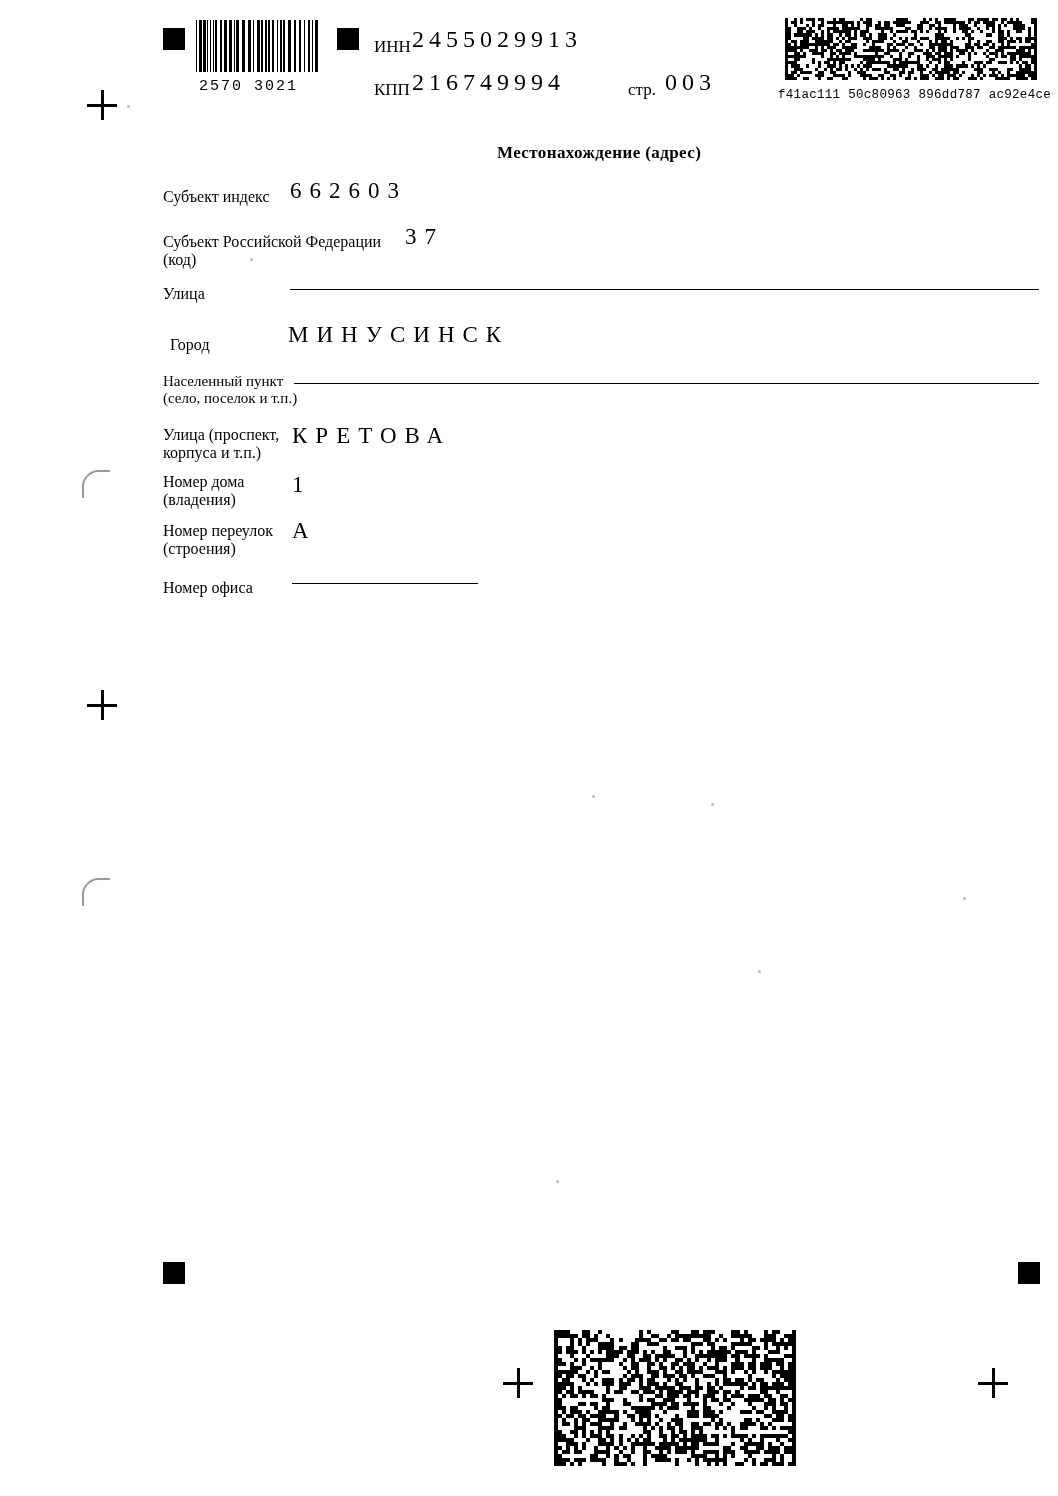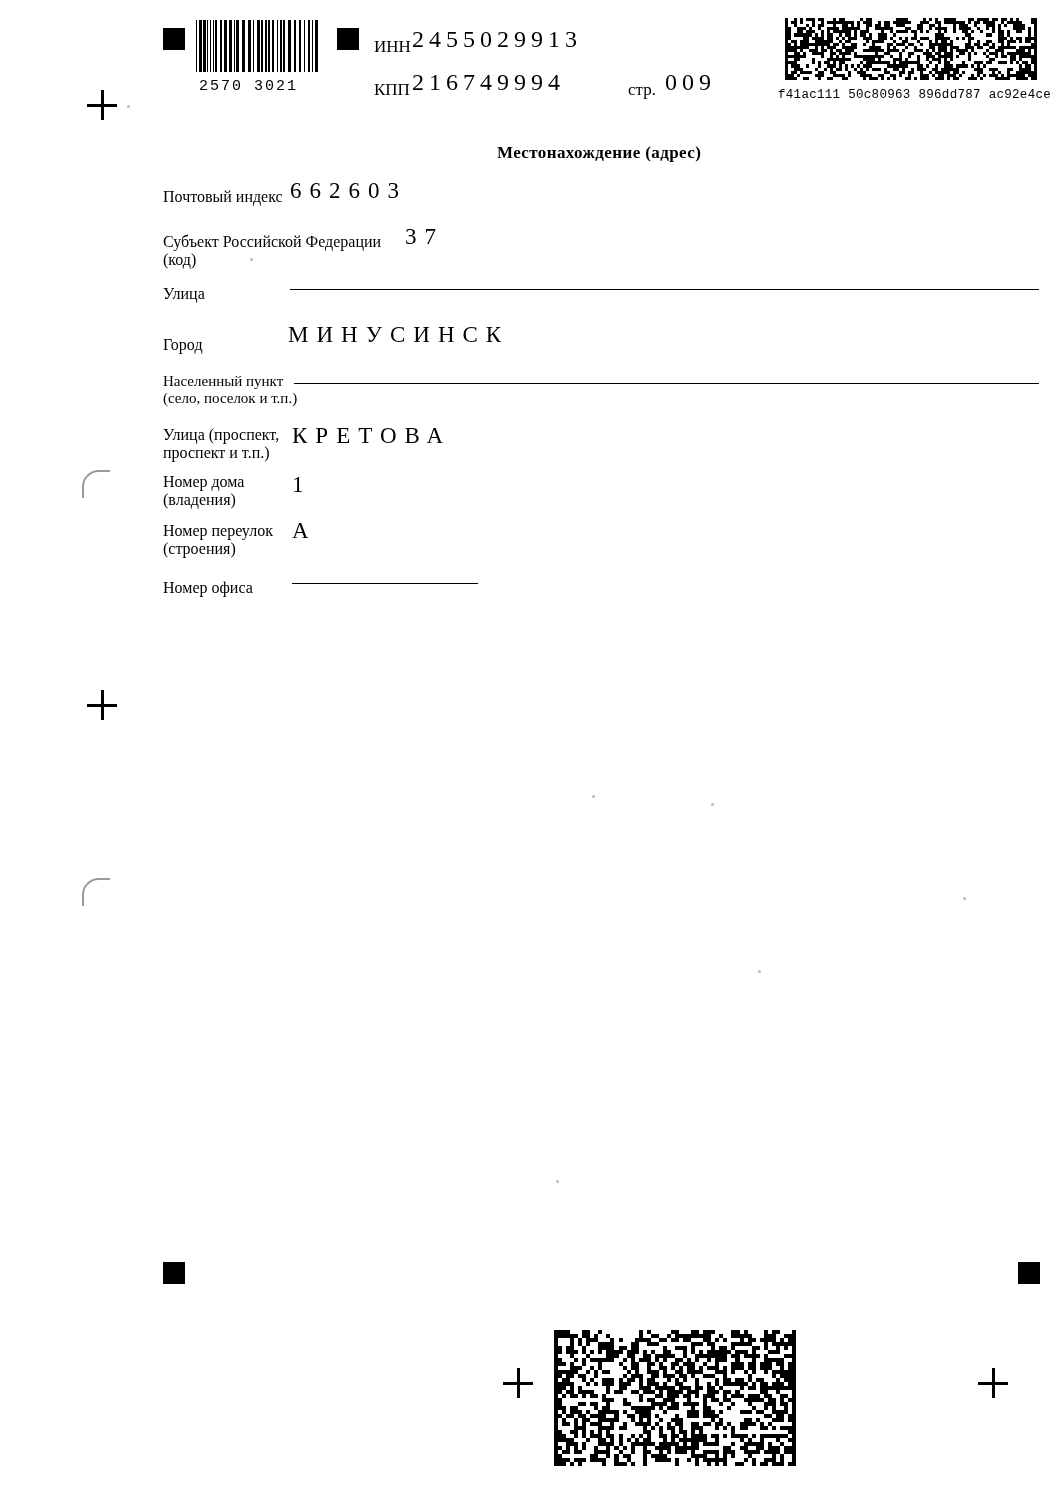--- a/index.html
+++ b/index.html
@@ -3962,43 +3962,43 @@
       <span style="background: rgb(0, 0, 0);"></span>
     </div>
 
   <div class="hdr-label" style="left:374px; top:37px;">ИНН</div>
   <div class="hdr-value" style="left:412px; top:26px;">2455029913</div>
 
   <div class="hdr-label" style="left:374px; top:80px;">КПП</div>
   <div class="hdr-value" style="left:412px; top:69px;">216749994</div>
 
   <div class="hdr-label" style="left:628px; top:80px;">стр.</div>
-  <div class="hdr-value" style="left:665px; top:69px;">009</div>
+  <div class="hdr-value" style="left:665px; top:69px;">003</div>
 
   <div class="title" style="left:497px; top:143px;">Местонахождение  (адрес)</div>
 
-  <div class="f-label" style="left:163px; top:187px;">Почтовый индекс</div>
+  <div class="f-label" style="left:163px; top:187px;">Субъект индекс</div>
   <div class="f-value" style="left:290px; top:178px;">662603</div>
 
   <div class="f-label" style="left:163px; top:232px;">Субъект Российской Федерации</div>
   <div class="f-label" style="left:163px; top:250px;">(код)</div>
   <div class="f-value" style="left:405px; top:224px;">37</div>
 
   <div class="f-label" style="left:163px; top:284px;">Улица</div>
   <div class="f-line" style="left:290px; top:289px; width:749px;"></div>
 
-  <div class="f-label" style="left:163px; top:335px;">Город</div>
+  <div class="f-label" style="left:170px; top:335px;">Город</div>
   <div class="f-value" style="left:288px; top:322px;">МИНУСИНСК</div>
 
   <div class="f-label" style="left:163px; top:372px; font-size:15px;">Населенный пункт</div>
   <div class="f-label" style="left:163px; top:389px; font-size:15px;">(село, поселок и т.п.)</div>
   <div class="f-line" style="left:294px; top:383px; width:745px;"></div>
 
   <div class="f-label" style="left:163px; top:425px;">Улица (проспект,</div>
-  <div class="f-label" style="left:163px; top:443px;">проспект и т.п.)</div>
+  <div class="f-label" style="left:163px; top:443px;">корпуса и т.п.)</div>
   <div class="f-value" style="left:292px; top:423px;">КРЕТОВА</div>
 
   <div class="f-label" style="left:163px; top:472px;">Номер дома</div>
   <div class="f-label" style="left:163px; top:490px;">(владения)</div>
   <div class="f-value tight" style="left:292px; top:472px;">1</div>
 
   <div class="f-label" style="left:163px; top:521px;">Номер переулок</div>
   <div class="f-label" style="left:163px; top:539px;">(строения)</div>
   <div class="f-value tight" style="left:292px; top:518px;">А</div>
 

